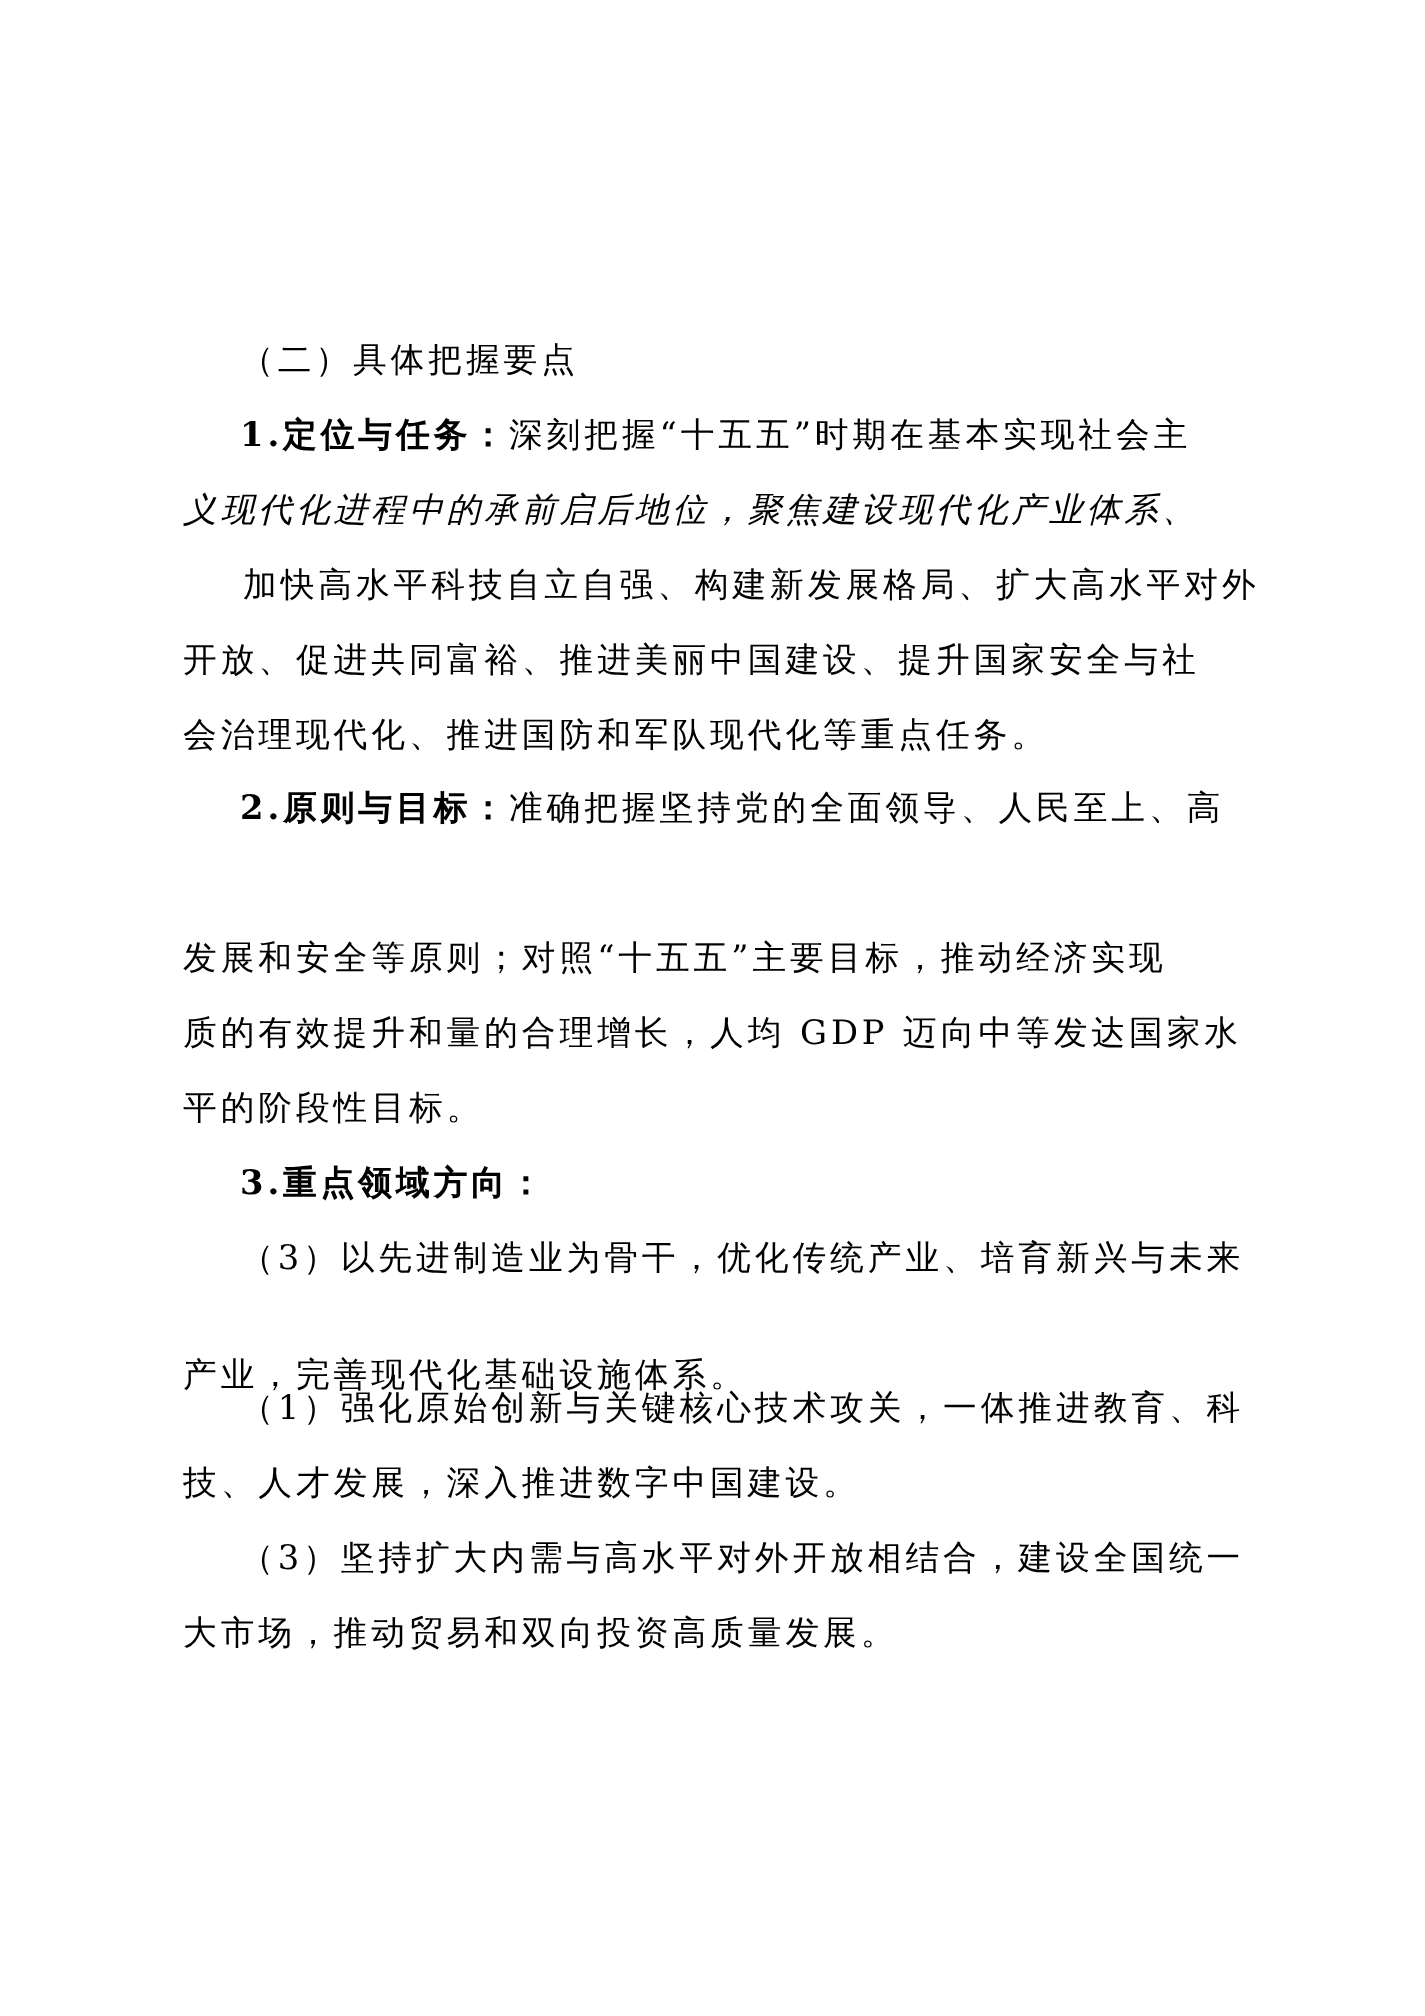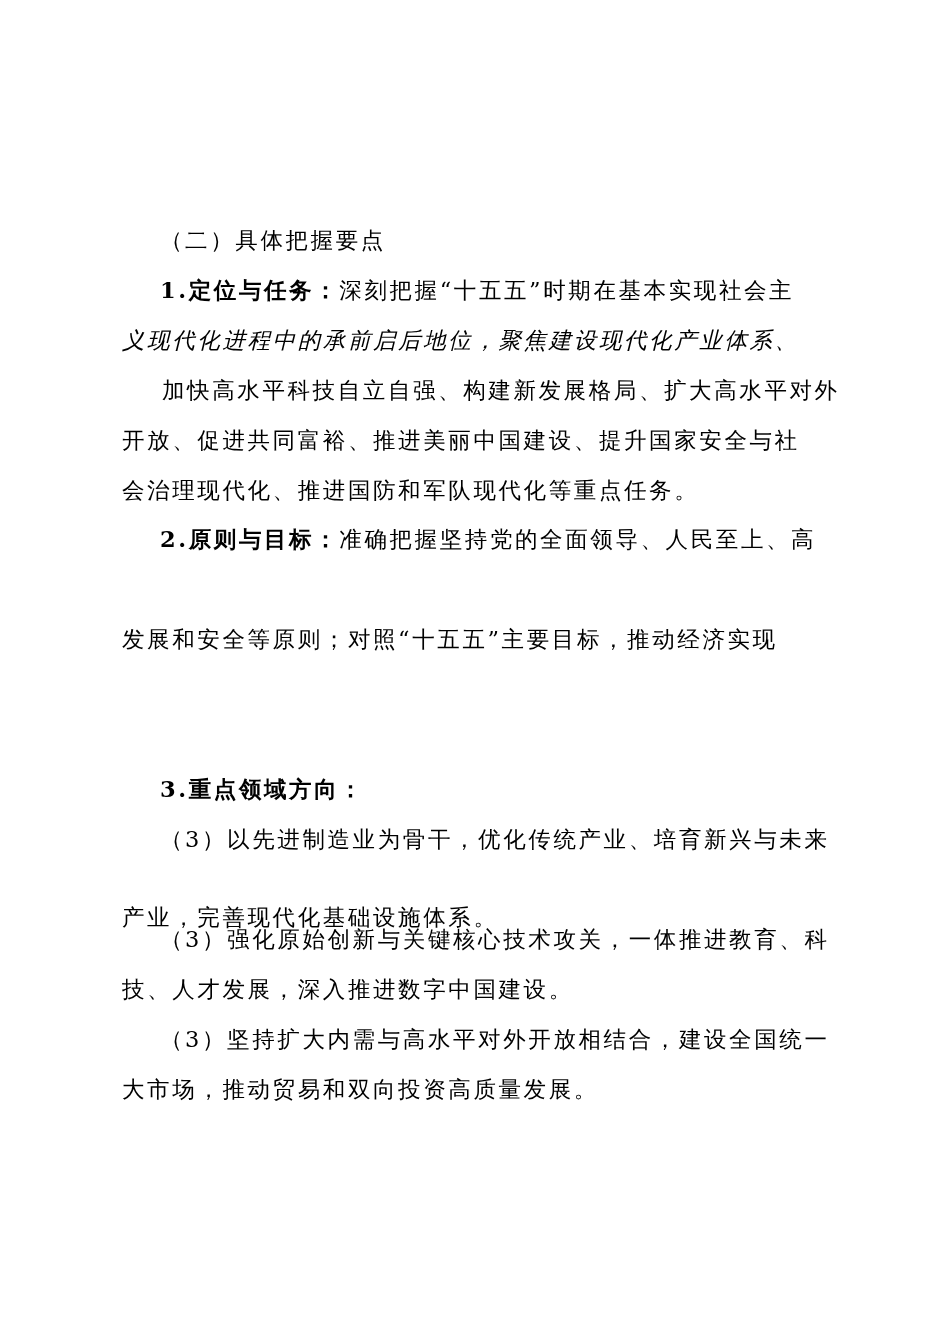--- a/index.html
+++ b/index.html
@@ -21,22 +21,24 @@
   </div>
   <div class="line" style="top:325px;font-style:italic;">义现代化进程中的承前启后地位，聚焦建设现代化产业体系、</div>
   <div class="line" style="top:375px;margin-left:40px;">加快高水平科技自立自强、构建新发展格局、扩大高水平对外</div>
   <div class="line" style="top:425px;">开放、促进共同富裕、推进美丽中国建设、提升国家安全与社</div>
   <div class="line" style="top:475px;">会治理现代化、推进国防和军队现代化等重点任务。</div>
 
   <div class="line ind" style="top:524px;">
     <span class="bold">2.原则与目标：</span><span>准确把握坚持党的全面领导、人民至上、高</span>
   </div>
   <div class="line" style="top:624px;">发展和安全等原则；对照“十五五”主要目标，推动经济实现</div>
+  <div class="line" style="top:674px;">质的有效提升和量的合理增长，人均 GDP 迈向中等发达国家水</div>
+  <div class="line" style="top:724px;">平的阶段性目标。</div>
 
   <div class="line ind bold" style="top:774px;">3.重点领域方向：</div>
 
   <div class="line ind" style="top:824px;">（3）以先进制造业为骨干，优化传统产业、培育新兴与未来</div>
   <div class="line" style="top:874px;margin-top:28px;">产业，完善现代化基础设施体系。</div>
-  <div class="line ind" style="top:924px;">（3）强化原始创新与关键核心技术攻关，一体推进教育、科</div>
+  <div class="line ind" style="top:924px;">（1）强化原始创新与关键核心技术攻关，一体推进教育、科</div>
   <div class="line" style="top:974px;">技、人才发展，深入推进数字中国建设。</div>
   <div class="line ind" style="top:1024px;">（3）坚持扩大内需与高水平对外开放相结合，建设全国统一</div>
   <div class="line" style="top:1074px;">大市场，推动贸易和双向投资高质量发展。</div>
 </div>
 
 </body></html>

